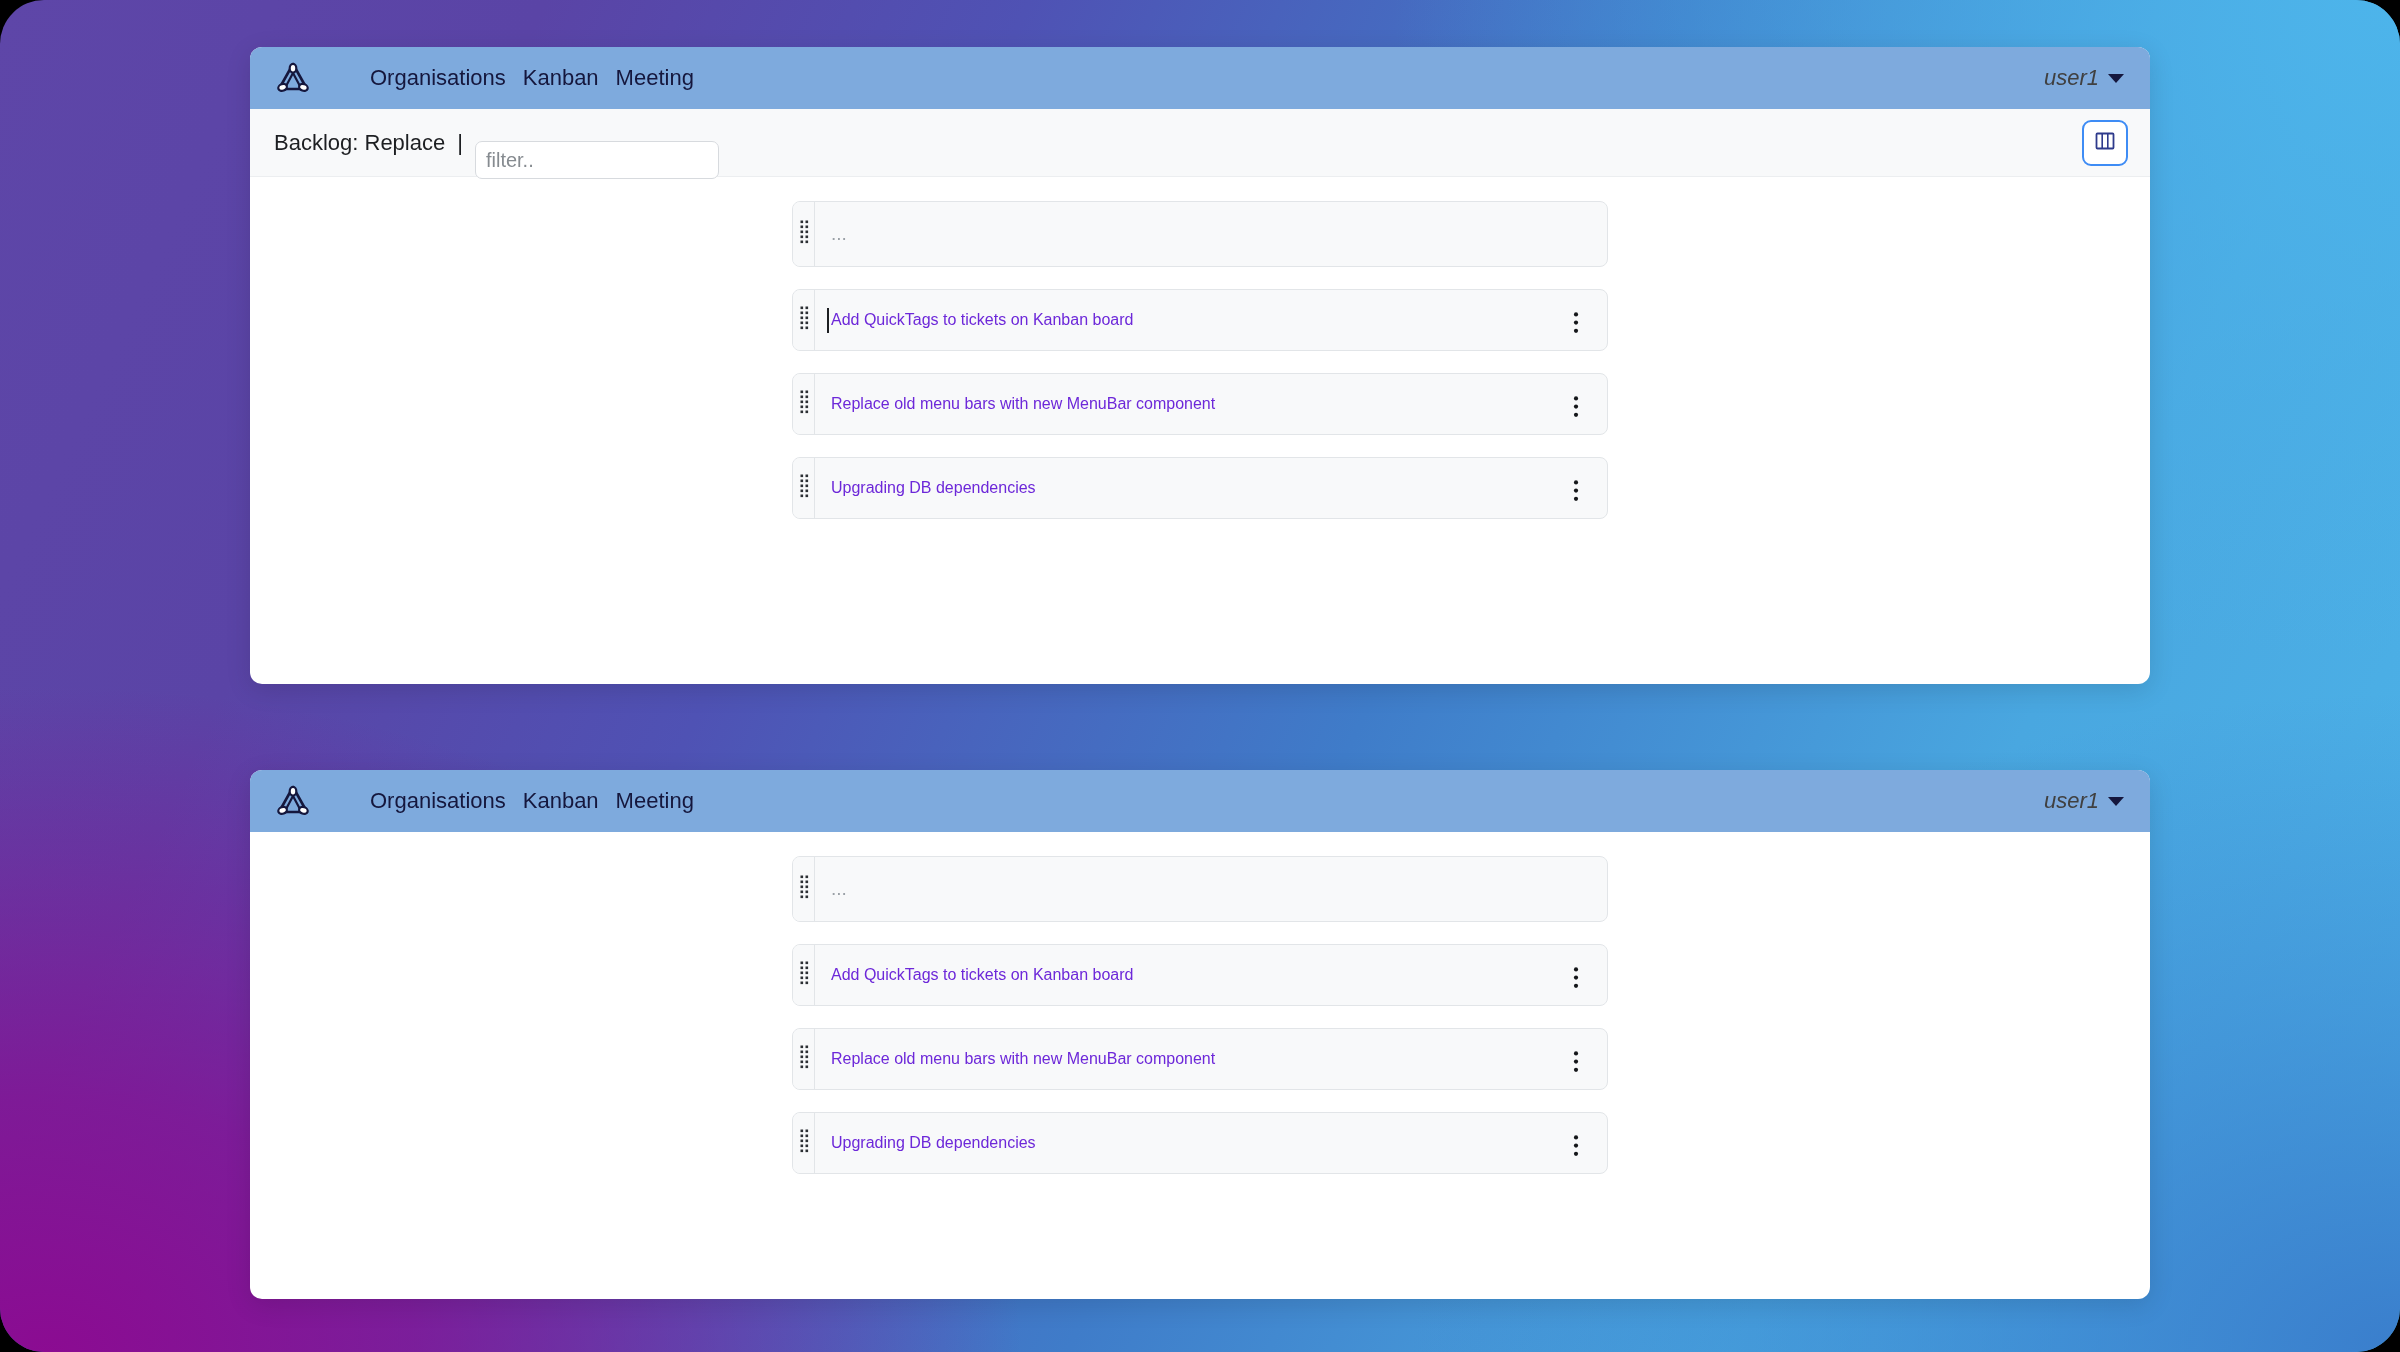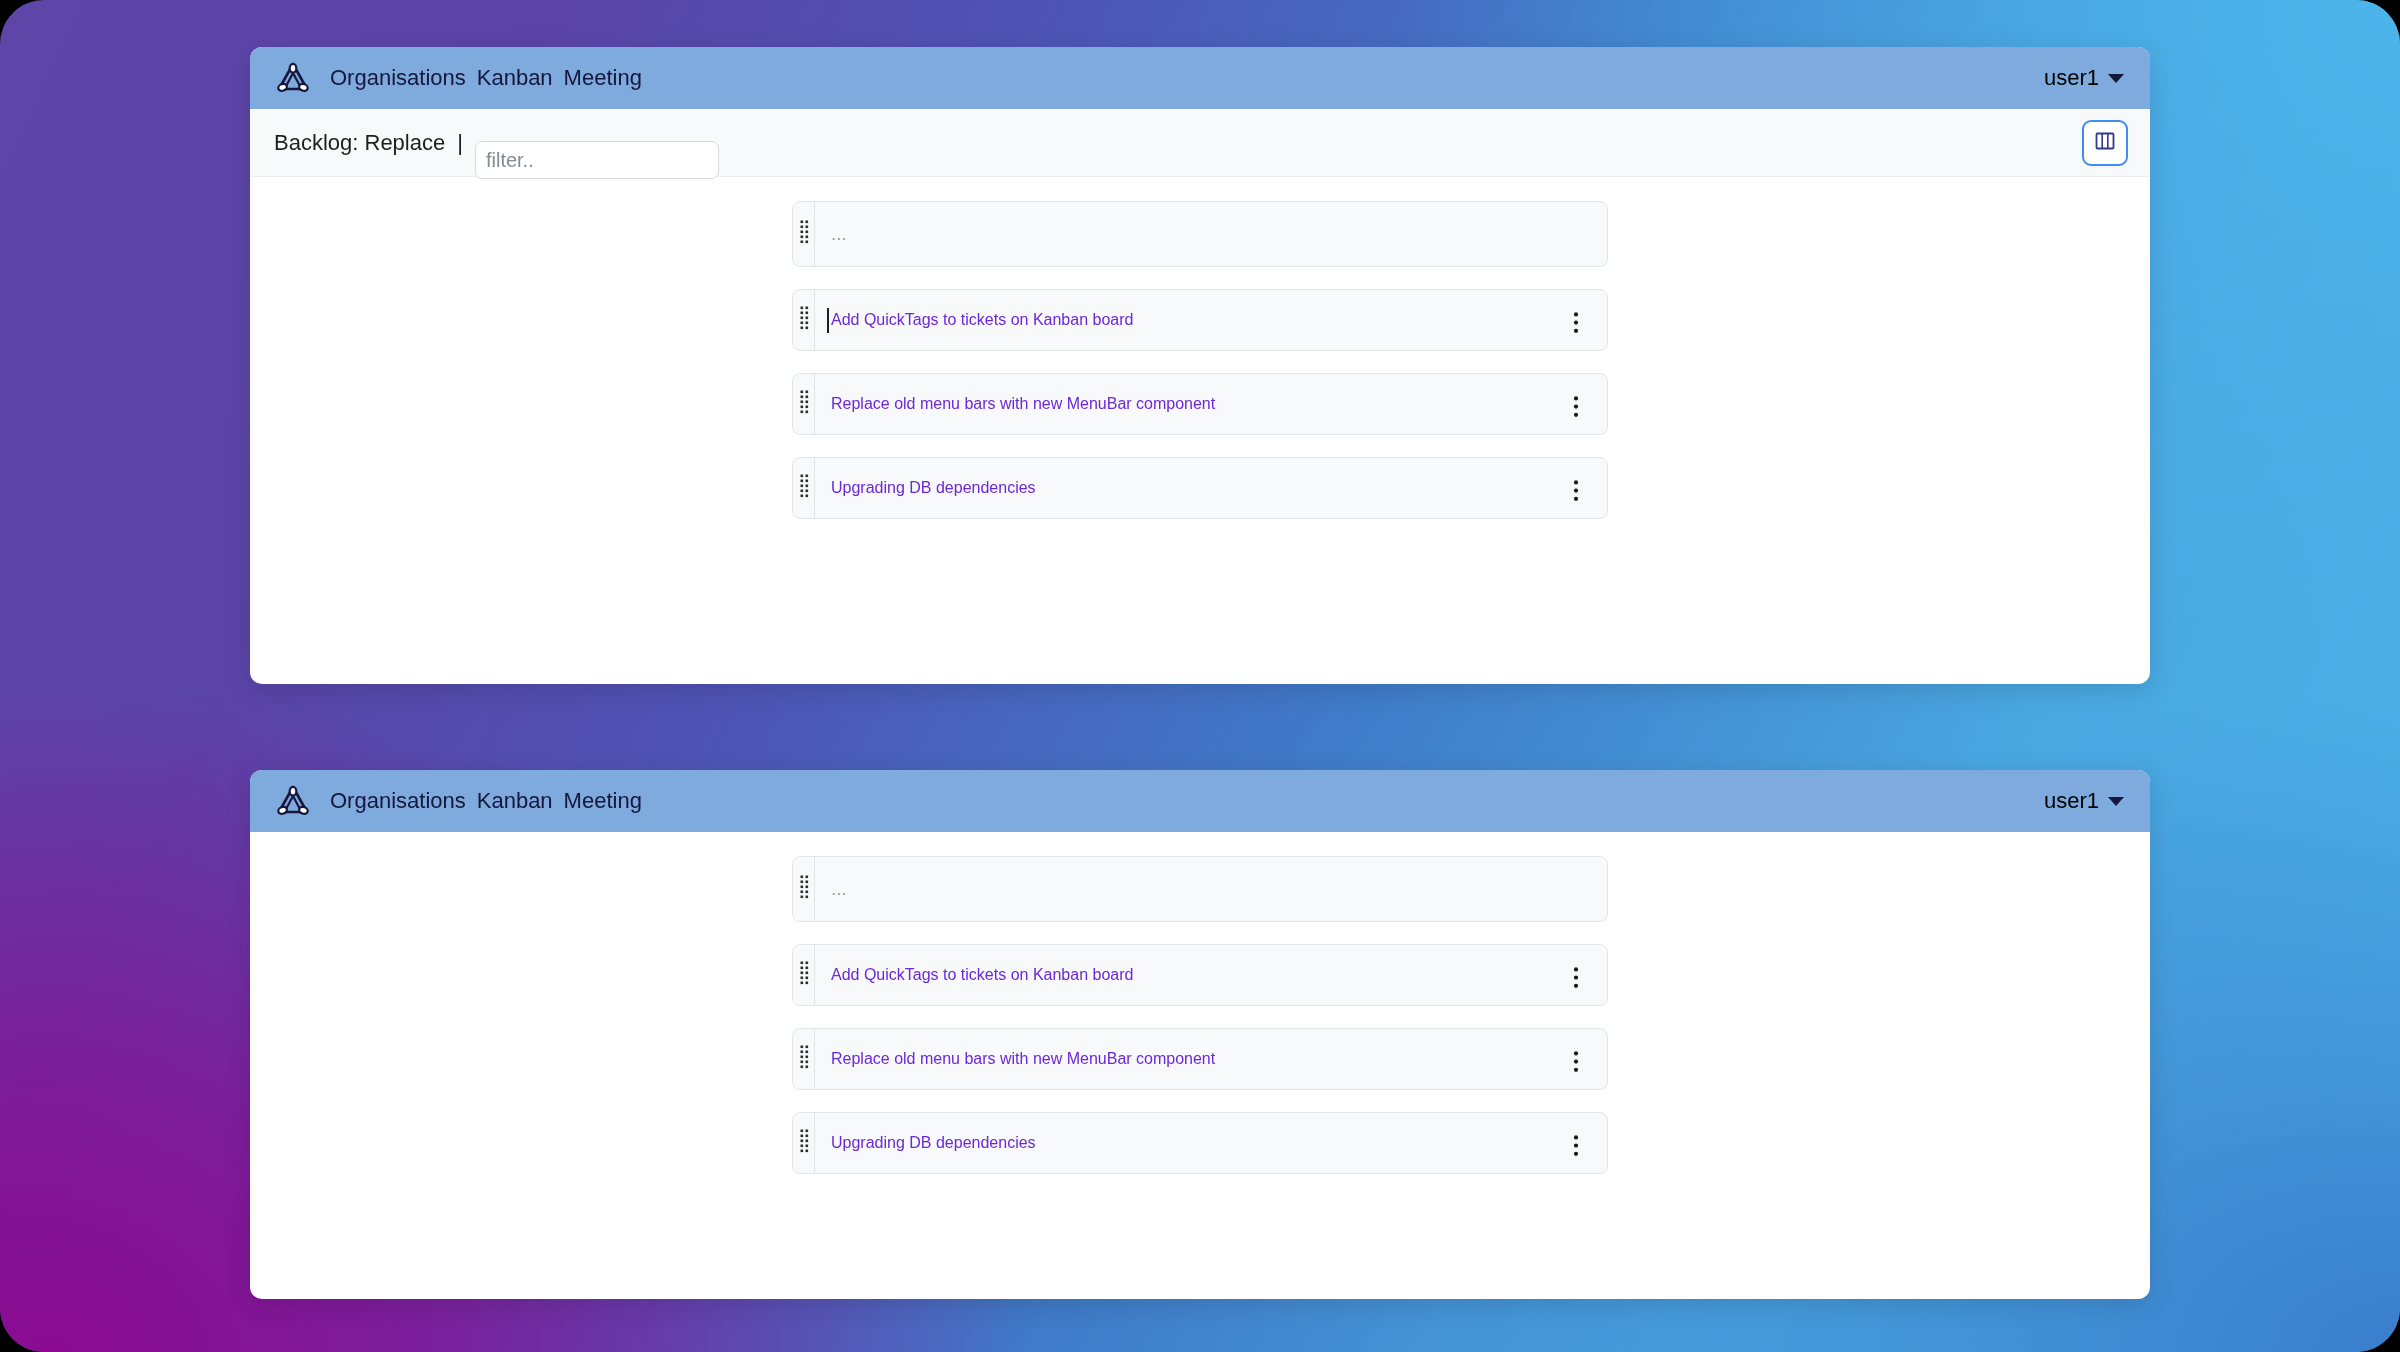--- a/index.html
+++ b/index.html
@@ -66,38 +66,40 @@
     height: 38px;
     flex: 0 0 38px;
     margin-right: 18px;
     display: flex;
     align-items: center;
     justify-content: center;
   }
   .nav-links {
     display: flex;
     align-items: center;
-    gap: 11px;
+    gap: 17px;
+    margin-left: 40px;
   }
   .nav-link {
     color: #15173d;
     font-size: 22px;
     line-height: 1;
     cursor: pointer;
     white-space: nowrap;
   }
   .nav-spacer { flex: 1 1 auto; }
   .user-menu {
     display: flex;
     align-items: center;
     gap: 9px;
-    color: #000000;
+    color: #404040;
     font-size: 22px;
     cursor: pointer;
     white-space: nowrap;
+    font-style: italic;
   }
   .caret {
     width: 0; height: 0;
     border-left: 8px solid transparent;
     border-right: 8px solid transparent;
     border-top: 9px solid #15173d;
   }
 
   
   .toolbar {

